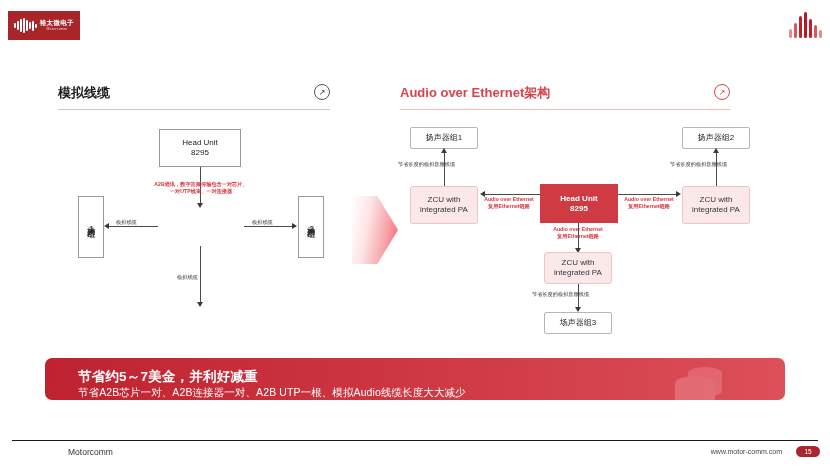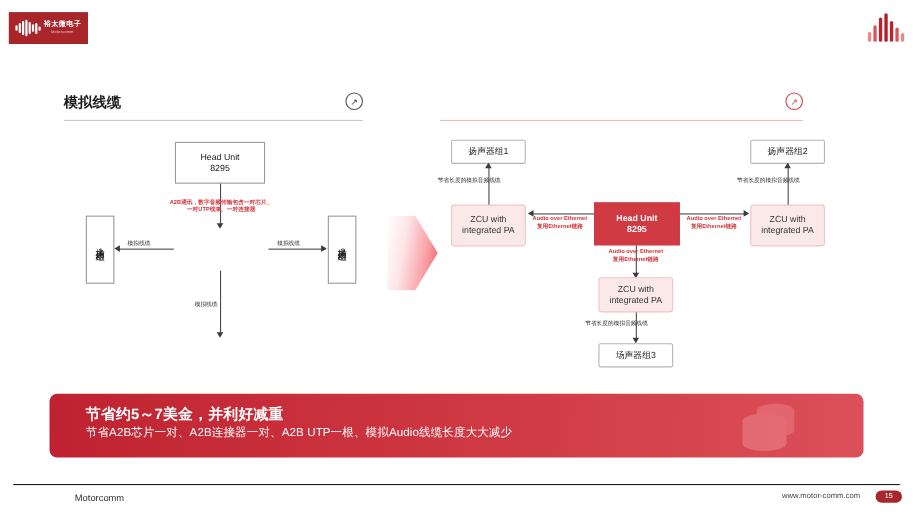--- a/index.html
+++ b/index.html
@@ -74,21 +74,21 @@
 
   
   .chev{
     position:absolute;left:352px;top:196px;width:46px;height:68px;
     background:linear-gradient(100deg,#ffffff 0%,#fde4e5 35%,#f8a0a6 72%,#ef5b66 100%);
     clip-path:polygon(0 0,55% 0,100% 50%,55% 100%,0 100%);
   }
 
   
   .banner{
-    position:absolute;left:45px;top:358px;width:740px;height:58px;border-radius:7px;
+    position:absolute;left:45px;top:358px;width:740px;height:42px;border-radius:7px;
     background:linear-gradient(92deg,#bf2230 0%,#cf3a44 55%,#dc5059 100%);
     overflow:hidden;
   }
   .banner .db{position:absolute;right:56px;top:5px;width:60px;height:50px;opacity:.26;}
   .banner .b1{position:absolute;left:33px;top:10px;font-size:13.5px;font-weight:700;color:#fff;letter-spacing:.2px;}
   .banner .b2{position:absolute;left:33px;top:28px;font-size:10.5px;color:#fff;letter-spacing:.1px;}
 
   
   .foot-rule{position:absolute;left:12px;top:440px;width:806px;height:1.4px;background:#1b1b1b;}
   .foot-yr{position:absolute;left:28px;top:464px;font-size:12.5px;font-weight:400;color:#1b1b1b;letter-spacing:-.2px;}
@@ -133,20 +133,21 @@
     </div>
   </div>
 
   <div class="sect" id="sect-left">
     <div class="sect-title">模拟线缆</div>
     <div class="badge">↗</div>
     <div class="rule"></div>
   </div>
 
   <div class="sect" id="sect-right">
+    <div class="sect-title">Audio over Ethernet架构</div>
     <div class="badge">↗</div>
     <div class="rule"></div>
   </div>
 
   <div class="node white" style="left:159px;top:129px;width:82px;height:38px;">
     <div>
       <div>Head Unit</div>
       <div>8295</div>
     </div>
   </div>

